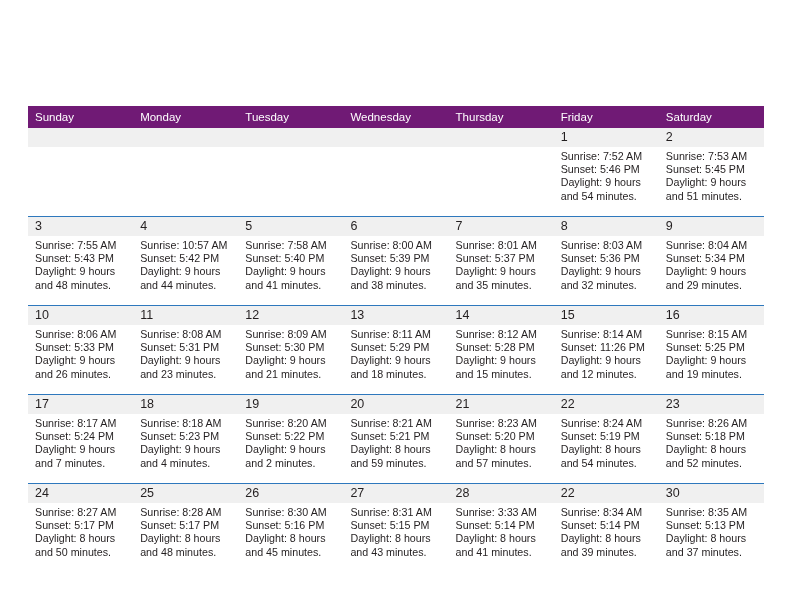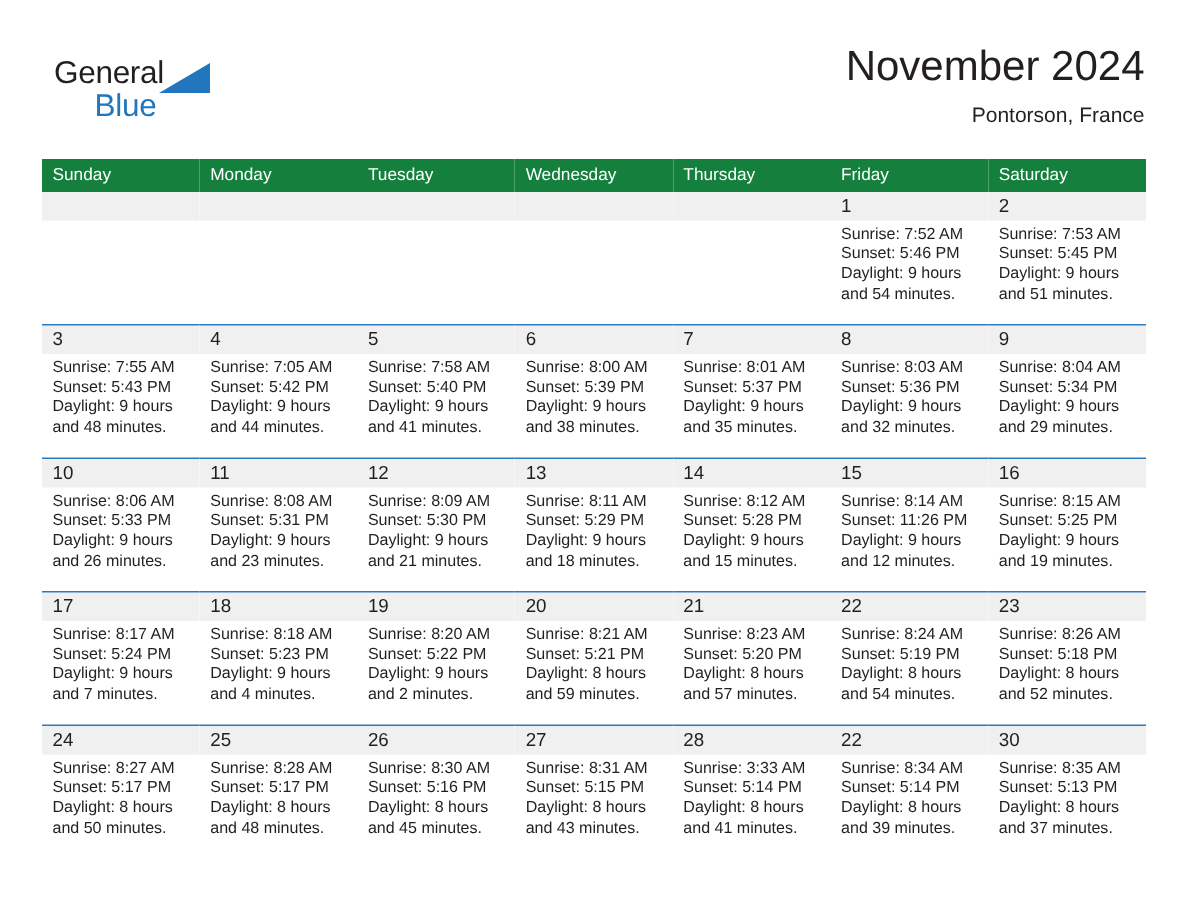--- a/index.html
+++ b/index.html
@@ -80,21 +80,21 @@
   
   .calendar {
     position: absolute;
     left: 28px;
     top: 106px;
     width: 736px;
     border-collapse: collapse;
     table-layout: fixed;
   }
   .calendar th {
-    background: #15803d;
+    background: #701a75;
     color: #ffffff;
     font-size: 11.5px;
     font-weight: normal;
     text-align: left;
     padding: 5px 0 5px 7px;
     height: 9px;
     border: none;
   }
   .calendar td {
     width: 105.14px;
@@ -134,36 +134,20 @@
   }
   .info div {
     white-space: nowrap;
   }
 </style>
 </head>
 <body>
 
 <div class="page">
 
-  <div class="top">
-
-    <div class="logo">
-      <span class="logo-general">General</span>
-      <span class="logo-blue">Blue</span>
-      <svg class="logo-tri" width="34" height="20" viewBox="0 0 34 20">
-        <polygon points="0,20 34,20 34,0" fill="#2176bd"></polygon>
-      </svg>
-    </div>
-
-    <div class="title-block">
-      <div class="month-title">November 2024</div>
-      <div class="location">Pontorson, France</div>
-    </div>
-
-  </div>
 
   <table class="calendar">
     <thead>
       <tr>
         <th>Sunday</th>
         <th>Monday</th>
         <th>Tuesday</th>
         <th>Wednesday</th>
         <th>Thursday</th>
         <th>Friday</th>
@@ -229,21 +213,21 @@
                 <div>Sunset: 5:43 PM</div>
                 <div>Daylight: 9 hours</div>
                 <div>and 48 minutes.</div>
               </div>
             </div>
           </td>
           <td>
             <div class="cell">
               <div class="daynum">4</div>
               <div class="info">
-                <div>Sunrise: 7:05 AM</div>
+                <div>Sunrise: 10:57 AM</div>
                 <div>Sunset: 5:42 PM</div>
                 <div>Daylight: 9 hours</div>
                 <div>and 44 minutes.</div>
               </div>
             </div>
           </td>
           <td>
             <div class="cell">
               <div class="daynum">5</div>
               <div class="info">

